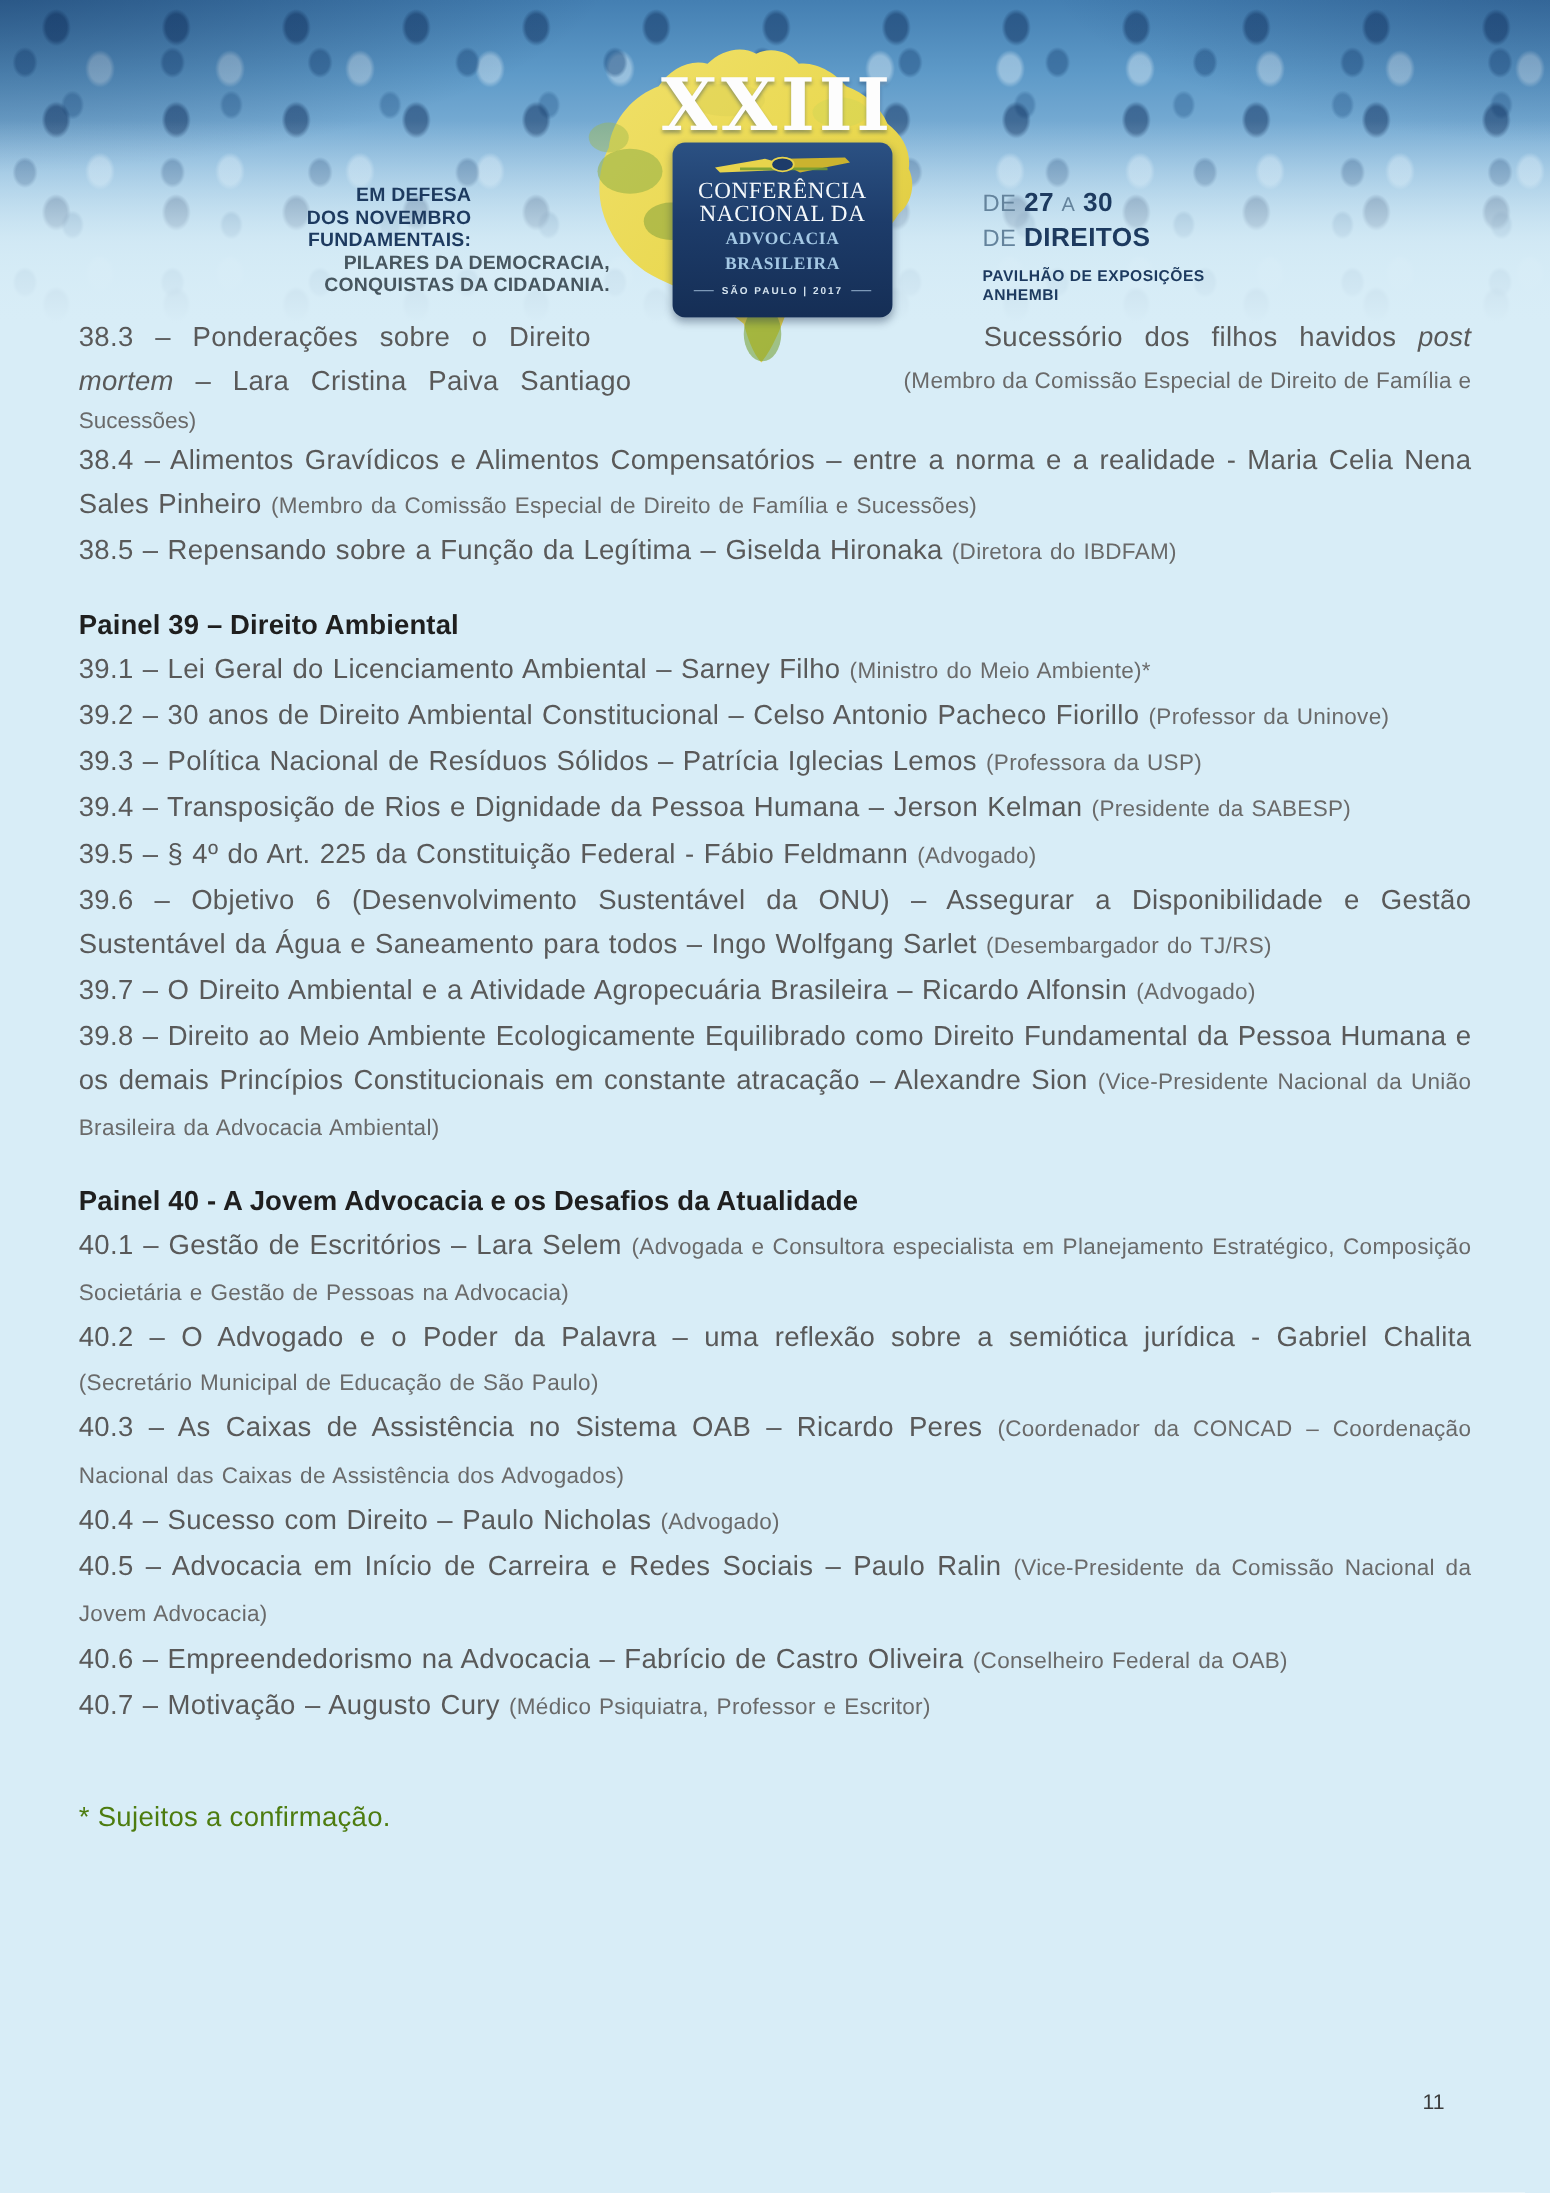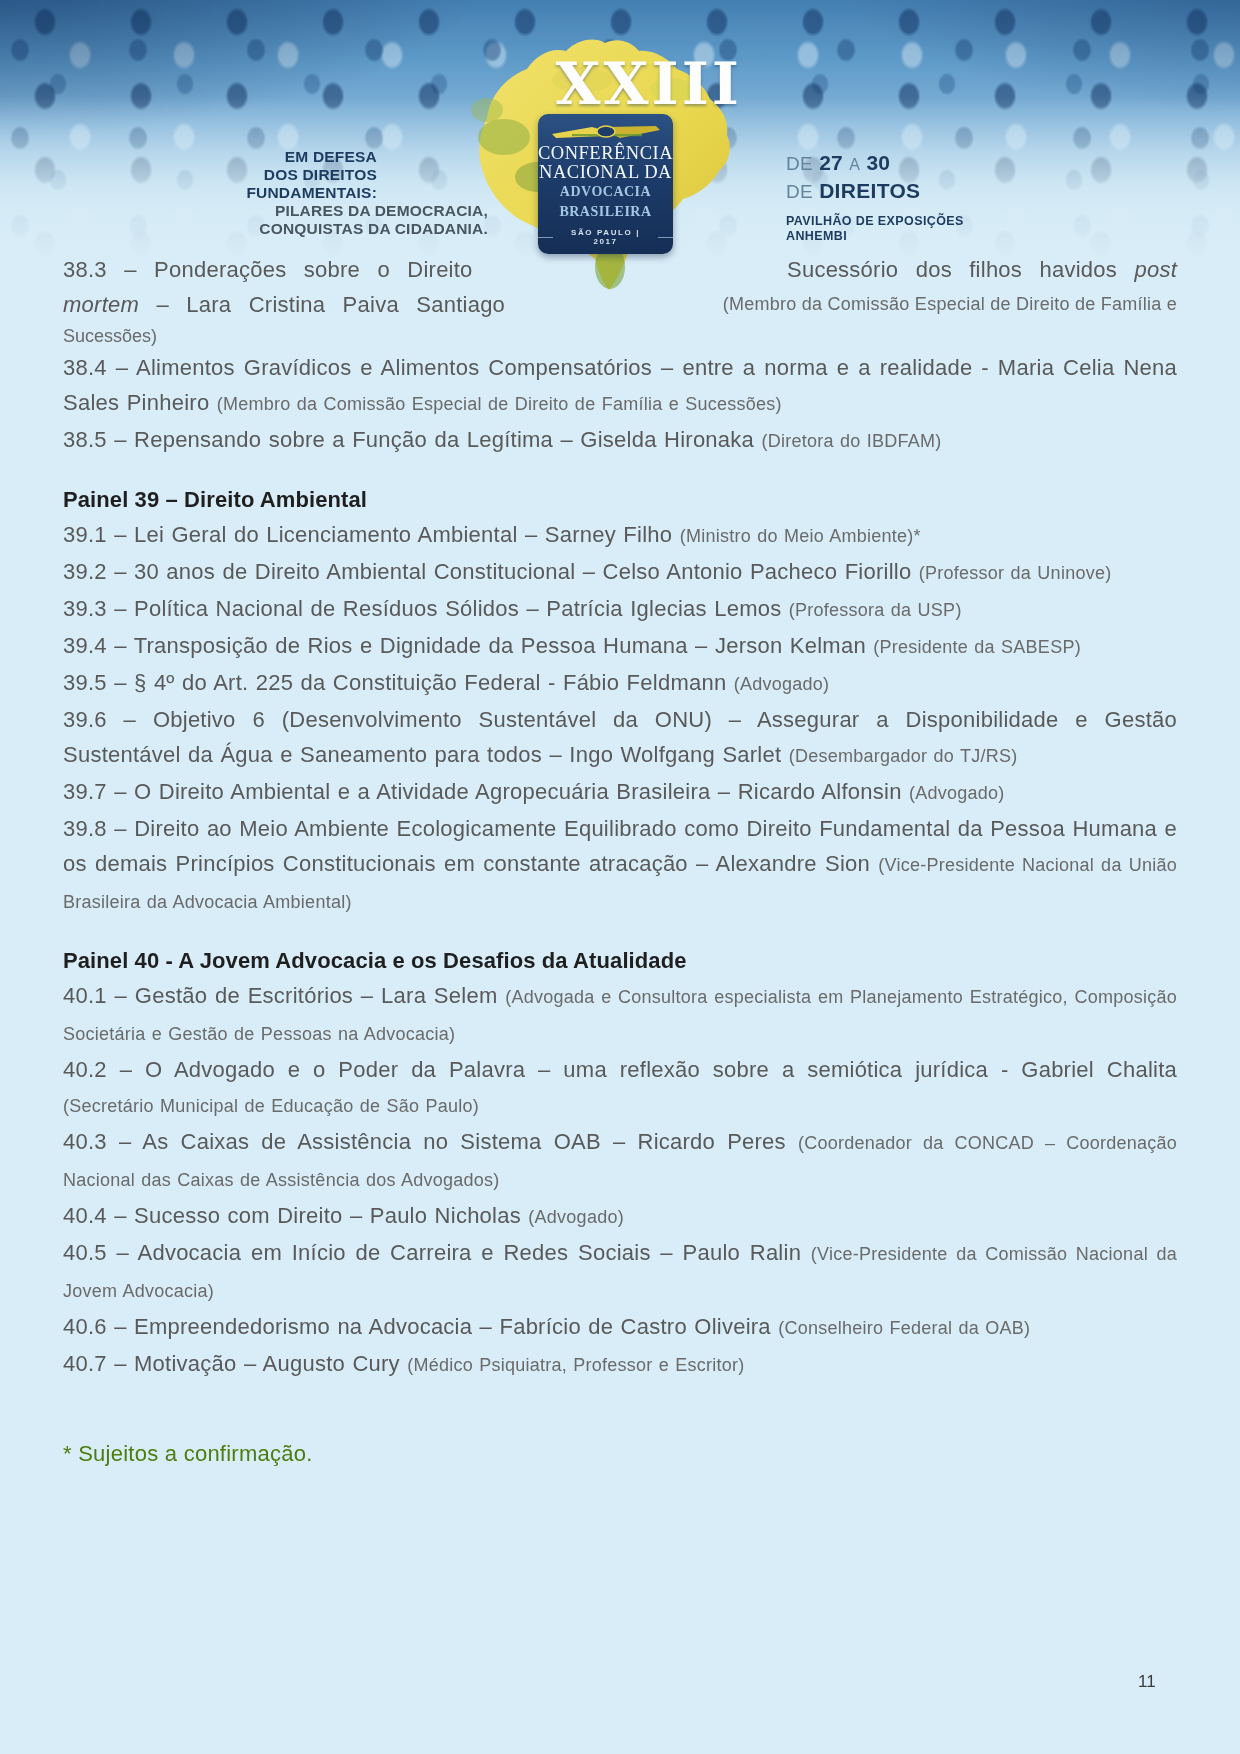--- a/index.html
+++ b/index.html
@@ -38,27 +38,27 @@
   .eventinfo { position:absolute; left:786px; top:150px; }
   .eventinfo .row { font-size:21px; line-height:26px; color:#1d3a5f; font-weight:bold; letter-spacing:.3px; }
   .eventinfo .de { color:#64839c; font-weight:normal; font-size:19px; }
   .eventinfo .conn { color:#64839c; font-weight:normal; font-size:16px; }
   .eventinfo .venue { margin-top:9px; font-size:12.5px; line-height:15px; font-weight:bold; color:#1d3a5f; letter-spacing:.4px; }
 
   
   .logo { position:absolute; left:432px; top:22px; width:310px; height:300px; }
   .logo svg.map { position:absolute; left:0; top:0; z-index:1; }
   .roman {
-    position:absolute; left:70px; top:28px; width:240px; z-index:2; text-align:right;
+    position:absolute; left:70px; top:28px; width:240px; z-index:2; text-align:center;
     font-family:"DejaVu Serif","Liberation Serif",serif; font-weight:bold;
     font-size:58px; color:#fdfdfd; letter-spacing:3px;
     text-shadow:0 2px 3px rgba(25,55,95,.4);
   }
   .banner {
-    position:absolute; left:106px; top:92px; width:135px; height:140px; z-index:3;
+    position:absolute; left:106px; top:92px; width:176px; height:140px; z-index:3;
     background:linear-gradient(180deg,#2b5183 0%,#1d3c6a 45%,#152e55 100%);
     border-radius:10px; box-shadow:0 3px 7px rgba(20,40,70,.4);
     text-align:center; padding-top:9px; box-sizing:border-box;
   }
   .banner .ribbon { display:block; margin:0 auto 3px auto; }
   .banner .t1 { font-family:"Liberation Serif",serif; font-size:18.5px; line-height:19px; color:#f4f8fb; letter-spacing:.5px; }
   .banner .t2 { font-family:"Liberation Serif",serif; font-size:14px; line-height:20px; color:#a4c8e4; font-weight:bold; letter-spacing:.5px; }
   .banner .sub { margin-top:6px; font-size:8px; color:#d4e3ef; letter-spacing:1.6px; font-weight:bold; display:flex; align-items:center; justify-content:center; gap:6px; }
   .banner .dash { display:inline-block; width:16px; height:1px; background:#7d99b8; }
 
@@ -78,21 +78,21 @@
 </style>
 </head>
 <body>
 
 <div class="page">
 
   <div class="crowd"></div>
 
   <div class="campaign">
     <div class="p">EM DEFESA</div>
-    <div class="p">DOS DIREITOS</div>
+    <div class="p">DOS NOVEMBRO</div>
     <div class="p">FUNDAMENTAIS:</div>
     <div class="s">PILARES DA DEMOCRACIA,</div>
     <div class="s">CONQUISTAS DA CIDADANIA.</div>
   </div>
 
   <div class="logo">
     <svg class="map" width="310" height="300" viewBox="0 0 310 300">
       <defs>
         <linearGradient id="gy" x1="0" y1="0" x2="1" y2="1">
           <stop offset="0" stop-color="#f0e06a"></stop>

